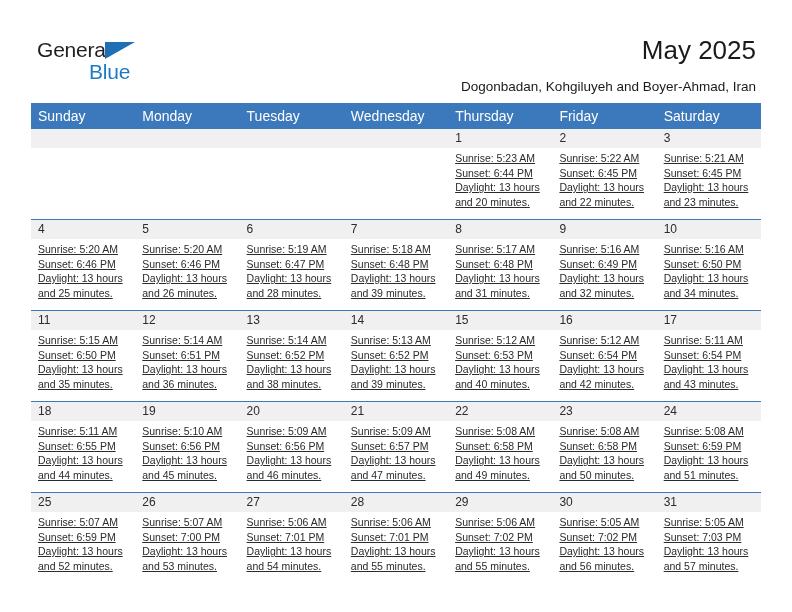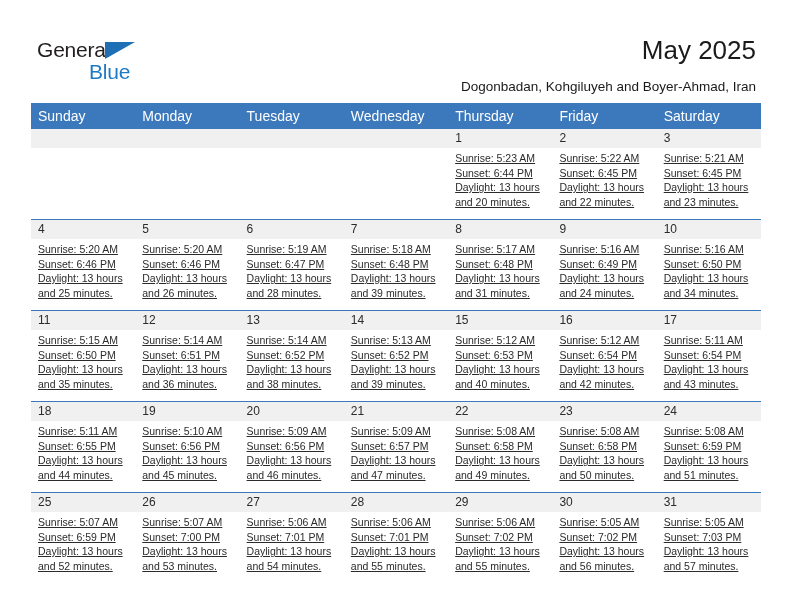--- a/index.html
+++ b/index.html
@@ -247,21 +247,21 @@
               <span>Sunrise: 5:17 AM</span>
               <span>Sunset: 6:48 PM</span>
               <span class="dl">Daylight: 13 hours and 31 minutes.</span>
             </span>
           </td>
           <td>
             <span class="daynum">9</span>
             <span class="info">
               <span>Sunrise: 5:16 AM</span>
               <span>Sunset: 6:49 PM</span>
-              <span class="dl">Daylight: 13 hours and 24 minutes.</span>
+              <span class="dl">Daylight: 13 hours and 32 minutes.</span>
             </span>
           </td>
           <td>
             <span class="daynum">10</span>
             <span class="info">
               <span>Sunrise: 5:16 AM</span>
               <span>Sunset: 6:50 PM</span>
               <span class="dl">Daylight: 13 hours and 34 minutes.</span>
             </span>
           </td>

